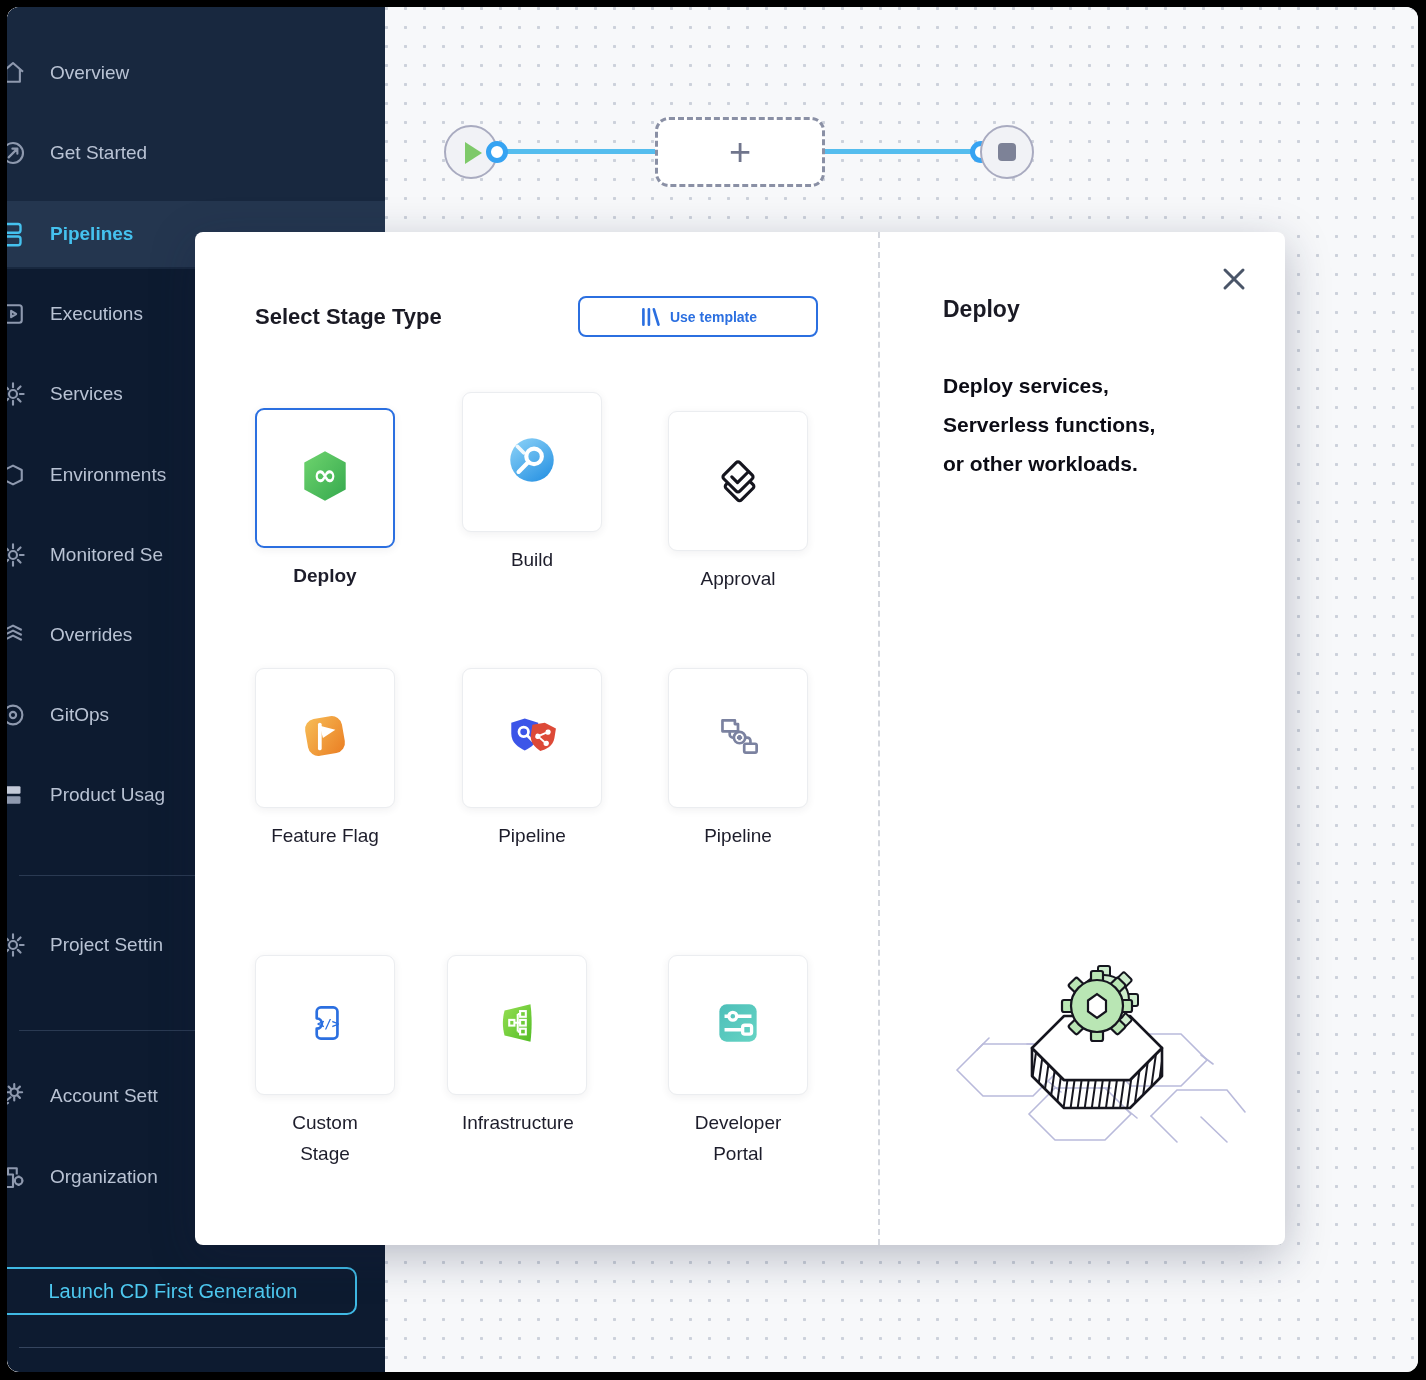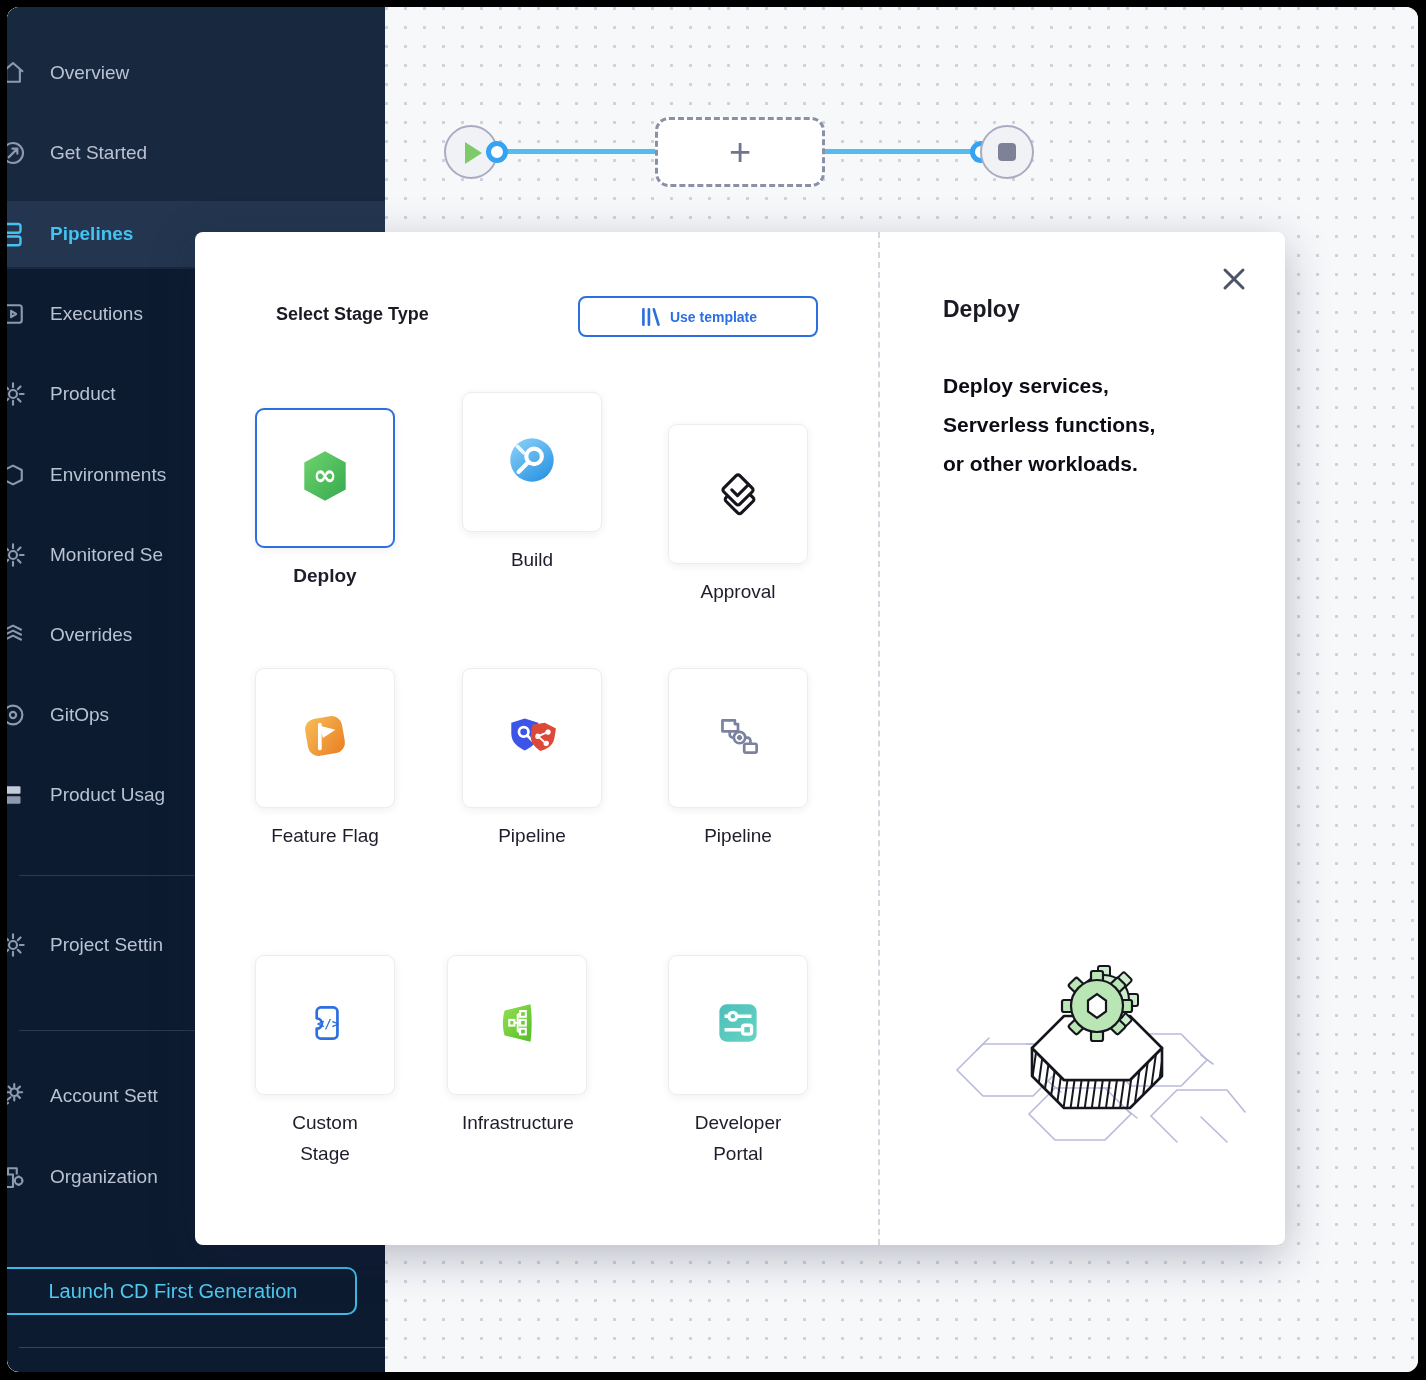--- a/index.html
+++ b/index.html
@@ -40,21 +40,21 @@
   .side-label.sel{color:#45c2ef;font-weight:600;}
   .side-divider{position:absolute;left:12px;right:0;height:1px;background:#2a3a52;}
   .launch-btn{position:absolute;left:-18px;top:1260px;width:368px;height:48px;
               border:2px solid #3fb9e4;border-radius:10px;box-sizing:border-box;background:transparent;
               color:#4ec9f0;font-size:20px;font-family:"Liberation Sans",sans-serif;
               display:flex;align-items:center;justify-content:center;cursor:pointer;}
 
   
   .modal{position:absolute;left:188px;top:225px;width:1090px;height:1013px;background:#fff;
          border-radius:8px;box-shadow:0 12px 45px rgba(20,30,60,.28);}
-  .modal-title{position:absolute;left:60px;top:72px;font-size:18px;font-weight:700;color:#1a1a24;margin-left:21px;}
+  .modal-title{position:absolute;left:60px;top:72px;font-size:22px;font-weight:700;color:#1a1a24;}
   .use-template{position:absolute;left:383px;top:64px;width:240px;height:41px;background:#fff;
                 border:2px solid #2b6fe0;border-radius:8px;box-sizing:border-box;cursor:pointer;
                 display:flex;align-items:center;justify-content:center;gap:9px;}
   .use-template .lbl{font-size:14px;font-weight:600;color:#2b6fe0;}
   .pane-divider{position:absolute;left:683px;top:0;bottom:0;width:0;border-left:2px dashed #d4d7de;}
 
   .stage-card{position:absolute;width:140px;}
   .card-box{width:140px;height:140px;background:#fff;border:1px solid #ebedf0;border-radius:9px;
             box-sizing:border-box;box-shadow:0 2px 8px rgba(40,41,61,.07);cursor:pointer;
             display:flex;align-items:center;justify-content:center;}
@@ -138,21 +138,21 @@
       <span class="side-label">Executions</span>
     </div>
 
     <div class="side-item" style="top:359px;">
       <span class="side-icon">
         <svg viewBox="0 0 24 24" width="30" height="30" fill="none" stroke="#8e99ae" stroke-width="1.7" stroke-linecap="round">
               <circle cx="12" cy="12" r="3.2"></circle>
               <path d="M12 3.5 v3 M12 17.5 v3 M3.5 12 h3 M17.5 12 h3 M6 6 l2.1 2.1 M15.9 15.9 L18 18 M18 6 l-2.1 2.1 M8.1 15.9 L6 18"></path>
             </svg>
       </span>
-      <span class="side-label">Product</span>
+      <span class="side-label">Services</span>
     </div>
 
     <div class="side-item" style="top:440px;">
       <span class="side-icon">
         <svg viewBox="0 0 24 24" width="30" height="30" fill="none" stroke="#8e99ae" stroke-width="1.7" stroke-linejoin="round">
               <path d="M5 8 L12 4.5 L19 8 V16 L12 19.5 L5 16 Z"></path>
             </svg>
       </span>
       <span class="side-label">Environments</span>
     </div>
@@ -282,21 +282,21 @@
                   <circle cx="30" cy="24.5" r="7.5"></circle>
                   <line x1="24.5" y1="30" x2="15" y2="39.5"></line>
                 </g>
                 <path d="M14 15 L20 21" stroke="#fff" stroke-width="3.6" stroke-linecap="round" opacity="0.9"></path>
               </svg>
         </span>
       </div>
       <div class="card-label">Build</div>
     </div>
 
-    <div class="stage-card" style="left:473px;top:192px;">
+    <div class="stage-card" style="left:473px;top:179px;">
       <div class="card-box">
         <span>
           <svg viewBox="0 0 56 56" width="58" height="58" fill="none" stroke="#15151e" stroke-width="3" stroke-linejoin="round" stroke-linecap="round">
                 <rect x="19" y="19" width="21" height="21" rx="2.5" transform="rotate(45 29.5 29.5) translate(4 4)"></rect>
                 <rect x="17" y="15" width="22" height="22" rx="2.5" transform="rotate(45 28 26)" fill="#fff"></rect>
                 <path d="M22 26 l5.5 5.5 L38 21"></path>
               </svg>
         </span>
       </div>
       <div class="card-label">Approval</div>

